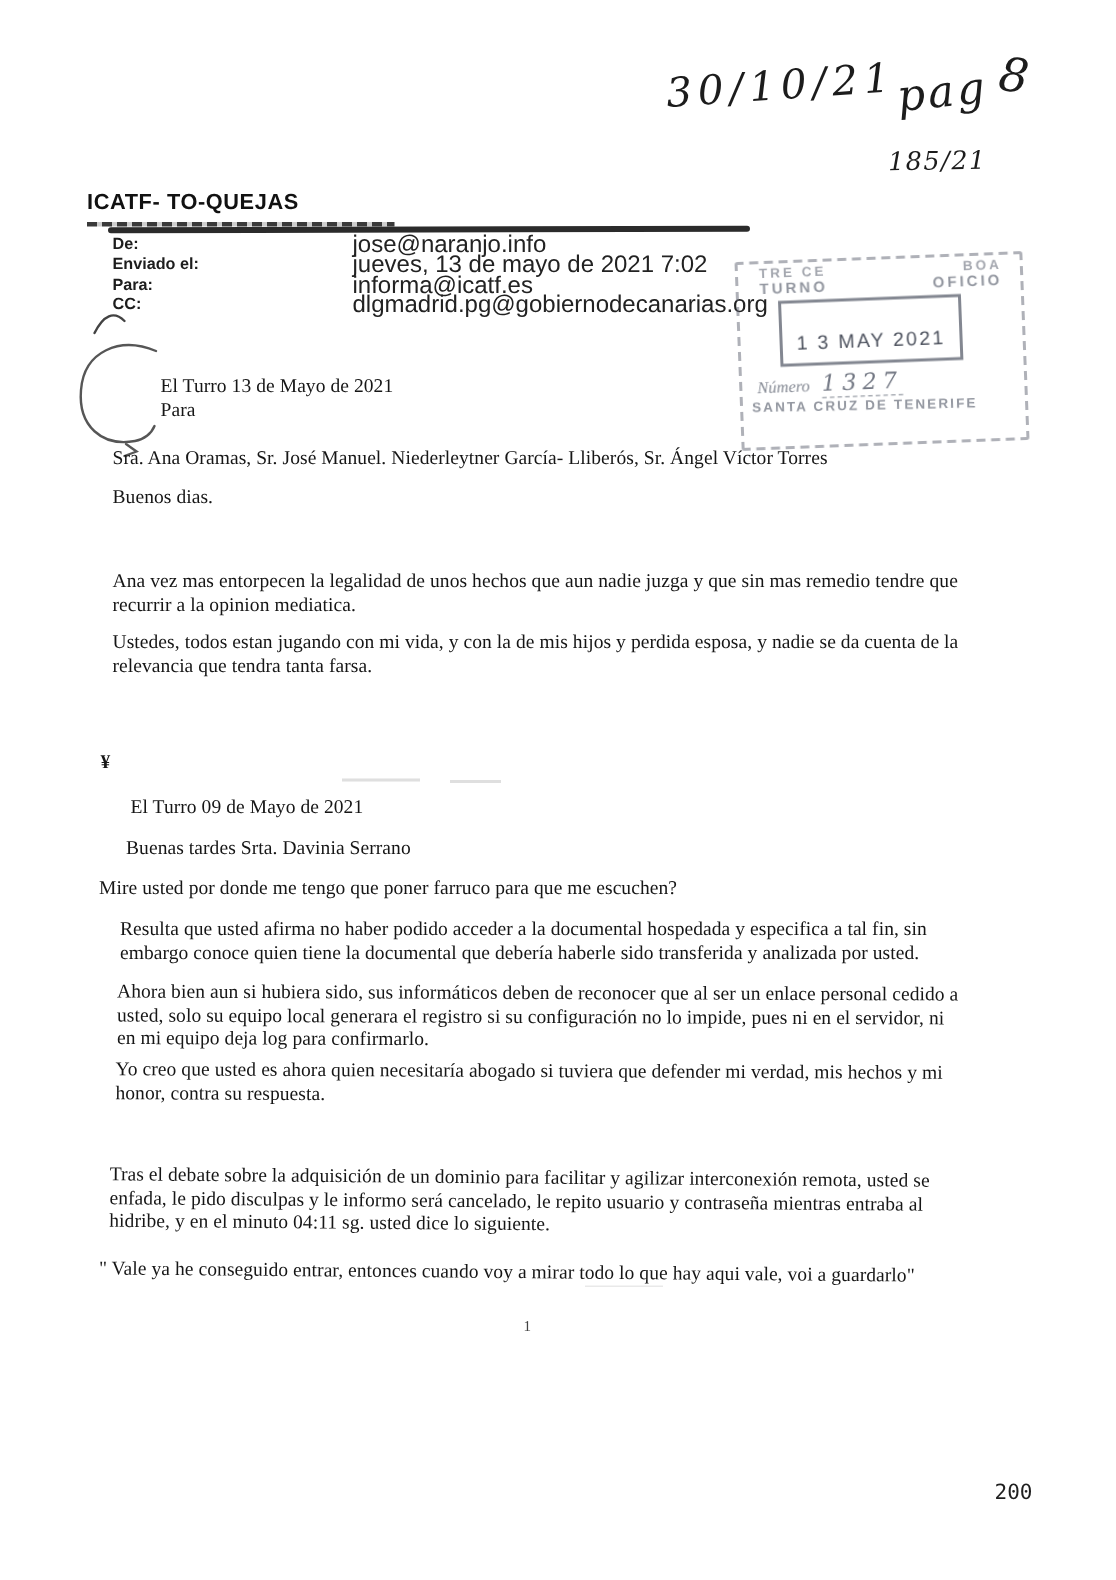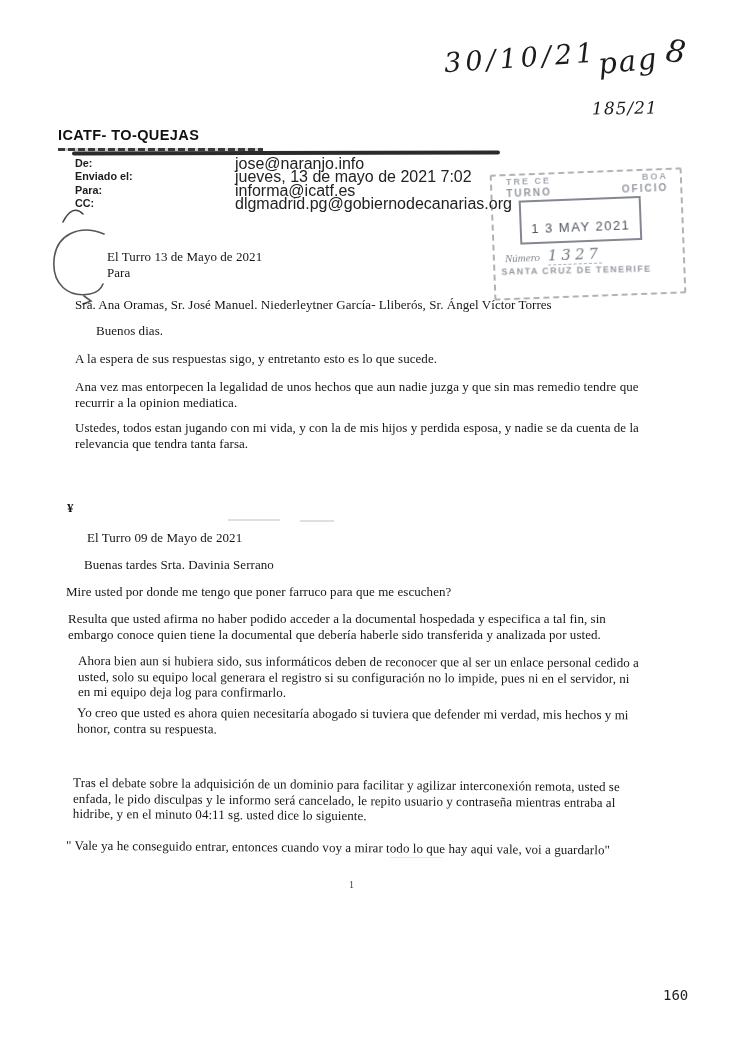--- a/index.html
+++ b/index.html
@@ -48,30 +48,30 @@
          transform:rotate(1deg);}
 
   
   #circle-annotation{position:absolute;left:46px;top:222px;}
 
   
   .para{position:absolute;white-space:pre-line;font-size:13px;line-height:15.5px;
         color:#161616;letter-spacing:.05px;}
   #p1{left:75px;top:249px;margin-left:32px;}
   #p2{left:75px;top:297px;}
-  #p3{left:75px;top:323px;margin-left:21px;}
+  #p3{left:75px;top:323px;}
   #p4{left:75px;top:351px;}
   #p5{left:75px;top:379px;}
   #p6{left:75px;top:420px;}
   #p7{left:75px;top:459px;}
   #reply-marker{left:67px;top:500px;font-size:13px;font-weight:bold;font-style:normal;}
   #p8{left:87px;top:530px;}
   #p9{left:84px;top:557px;}
   #p10{left:66px;top:584px;}
-  #p11{left:68px;top:611px;}
+  #p11{left:80px;top:611px;}
   #p12{left:78px;top:654px;transform:rotate(.2deg);}
   #p13{left:77px;top:706px;transform:rotate(.25deg);}
   #p14{left:75px;top:749px;}
   #p15{left:73px;top:777px;transform:rotate(.45deg);}
   #p16{left:66px;top:840px;transform:rotate(.5deg);}
   #footer-mark{left:349px;top:877px;font-size:10px;color:#444;}
 
   #page-number{position:absolute;left:663px;top:987px;font-family:"DejaVu Sans Mono", monospace;
         font-size:14px;color:#1f1f1f;}
 
@@ -138,21 +138,20 @@
   </div>
 
   <svg id="circle-annotation" width="80" height="84" viewBox="0 0 80 84">
     <path d="M58,12 C34,2 10,12 8,38 C6,62 22,76 44,72 C50,71 55,67 57,62 M38,74 l 7,5 l -8,3" fill="none" stroke="#2c2c2c" stroke-width="1.6" stroke-linecap="round" opacity=".8"></path>
   </svg>
 
   <div id="p1" class="para">El Turro 13 de Mayo de 2021
 Para</div>
   <div id="p2" class="para">Sra. Ana Oramas, Sr. José Manuel. Niederleytner García- Lliberós, Sr.  Ángel Víctor Torres</div>
   <div id="p3" class="para">Buenos dias.</div>
-  <div id="p4" class="para">A la espera de sus respuestas sigo, y entretanto esto es lo que sucede.</div>
   <div id="p5" class="para">Ana vez mas entorpecen la legalidad de unos hechos que aun nadie juzga y que sin mas remedio tendre que
 recurrir a la opinion mediatica.</div>
   <div id="p6" class="para">Ustedes, todos estan jugando con mi vida, y con la de mis hijos y perdida esposa, y nadie se da cuenta de la
 relevancia que tendra tanta farsa.</div>
   <div id="reply-marker" class="para">¥</div>
   <div id="p8" class="para">El Turro 09 de Mayo de 2021</div>
   <div id="p9" class="para">Buenas tardes Srta. Davinia Serrano</div>
   <div id="p10" class="para">Mire usted por donde me tengo que poner farruco para que me escuchen?</div>
   <div id="p11" class="para">Resulta que usted afirma no haber podido acceder a la documental hospedada y especifica a tal fin, sin
 embargo conoce quien tiene la documental que debería haberle sido transferida y analizada por usted.</div>
@@ -160,19 +159,19 @@
 usted, solo su equipo local generara el registro si su configuración  no lo impide, pues ni en el servidor, ni
 en mi equipo deja log para confirmarlo.</div>
   <div id="p13" class="para">Yo creo que usted es ahora quien necesitaría abogado si tuviera que defender mi verdad, mis hechos y mi
 honor, contra su respuesta.</div>
   <div id="p15" class="para">Tras el debate sobre la adquisición de un dominio para facilitar y agilizar interconexión remota, usted se
 enfada, le pido disculpas y le informo será cancelado, le repito usuario y contraseña mientras entraba al
 hidribe, y en el minuto 04:11 sg. usted dice lo siguiente.</div>
   <div id="p16" class="para">" Vale ya he conseguido entrar, entonces cuando voy a mirar todo lo que hay aqui vale, voi a guardarlo"</div>
   <div id="footer-mark" class="para">1</div>
 
-  <div id="page-number">160</div>
+  <div id="page-number">200</div>
 
   <div id="artifact1" class="artifact"></div>
   <div id="artifact2" class="artifact"></div>
   <div id="artifact3" class="artifact"></div>
 
 </div>
 
 </body></html>

